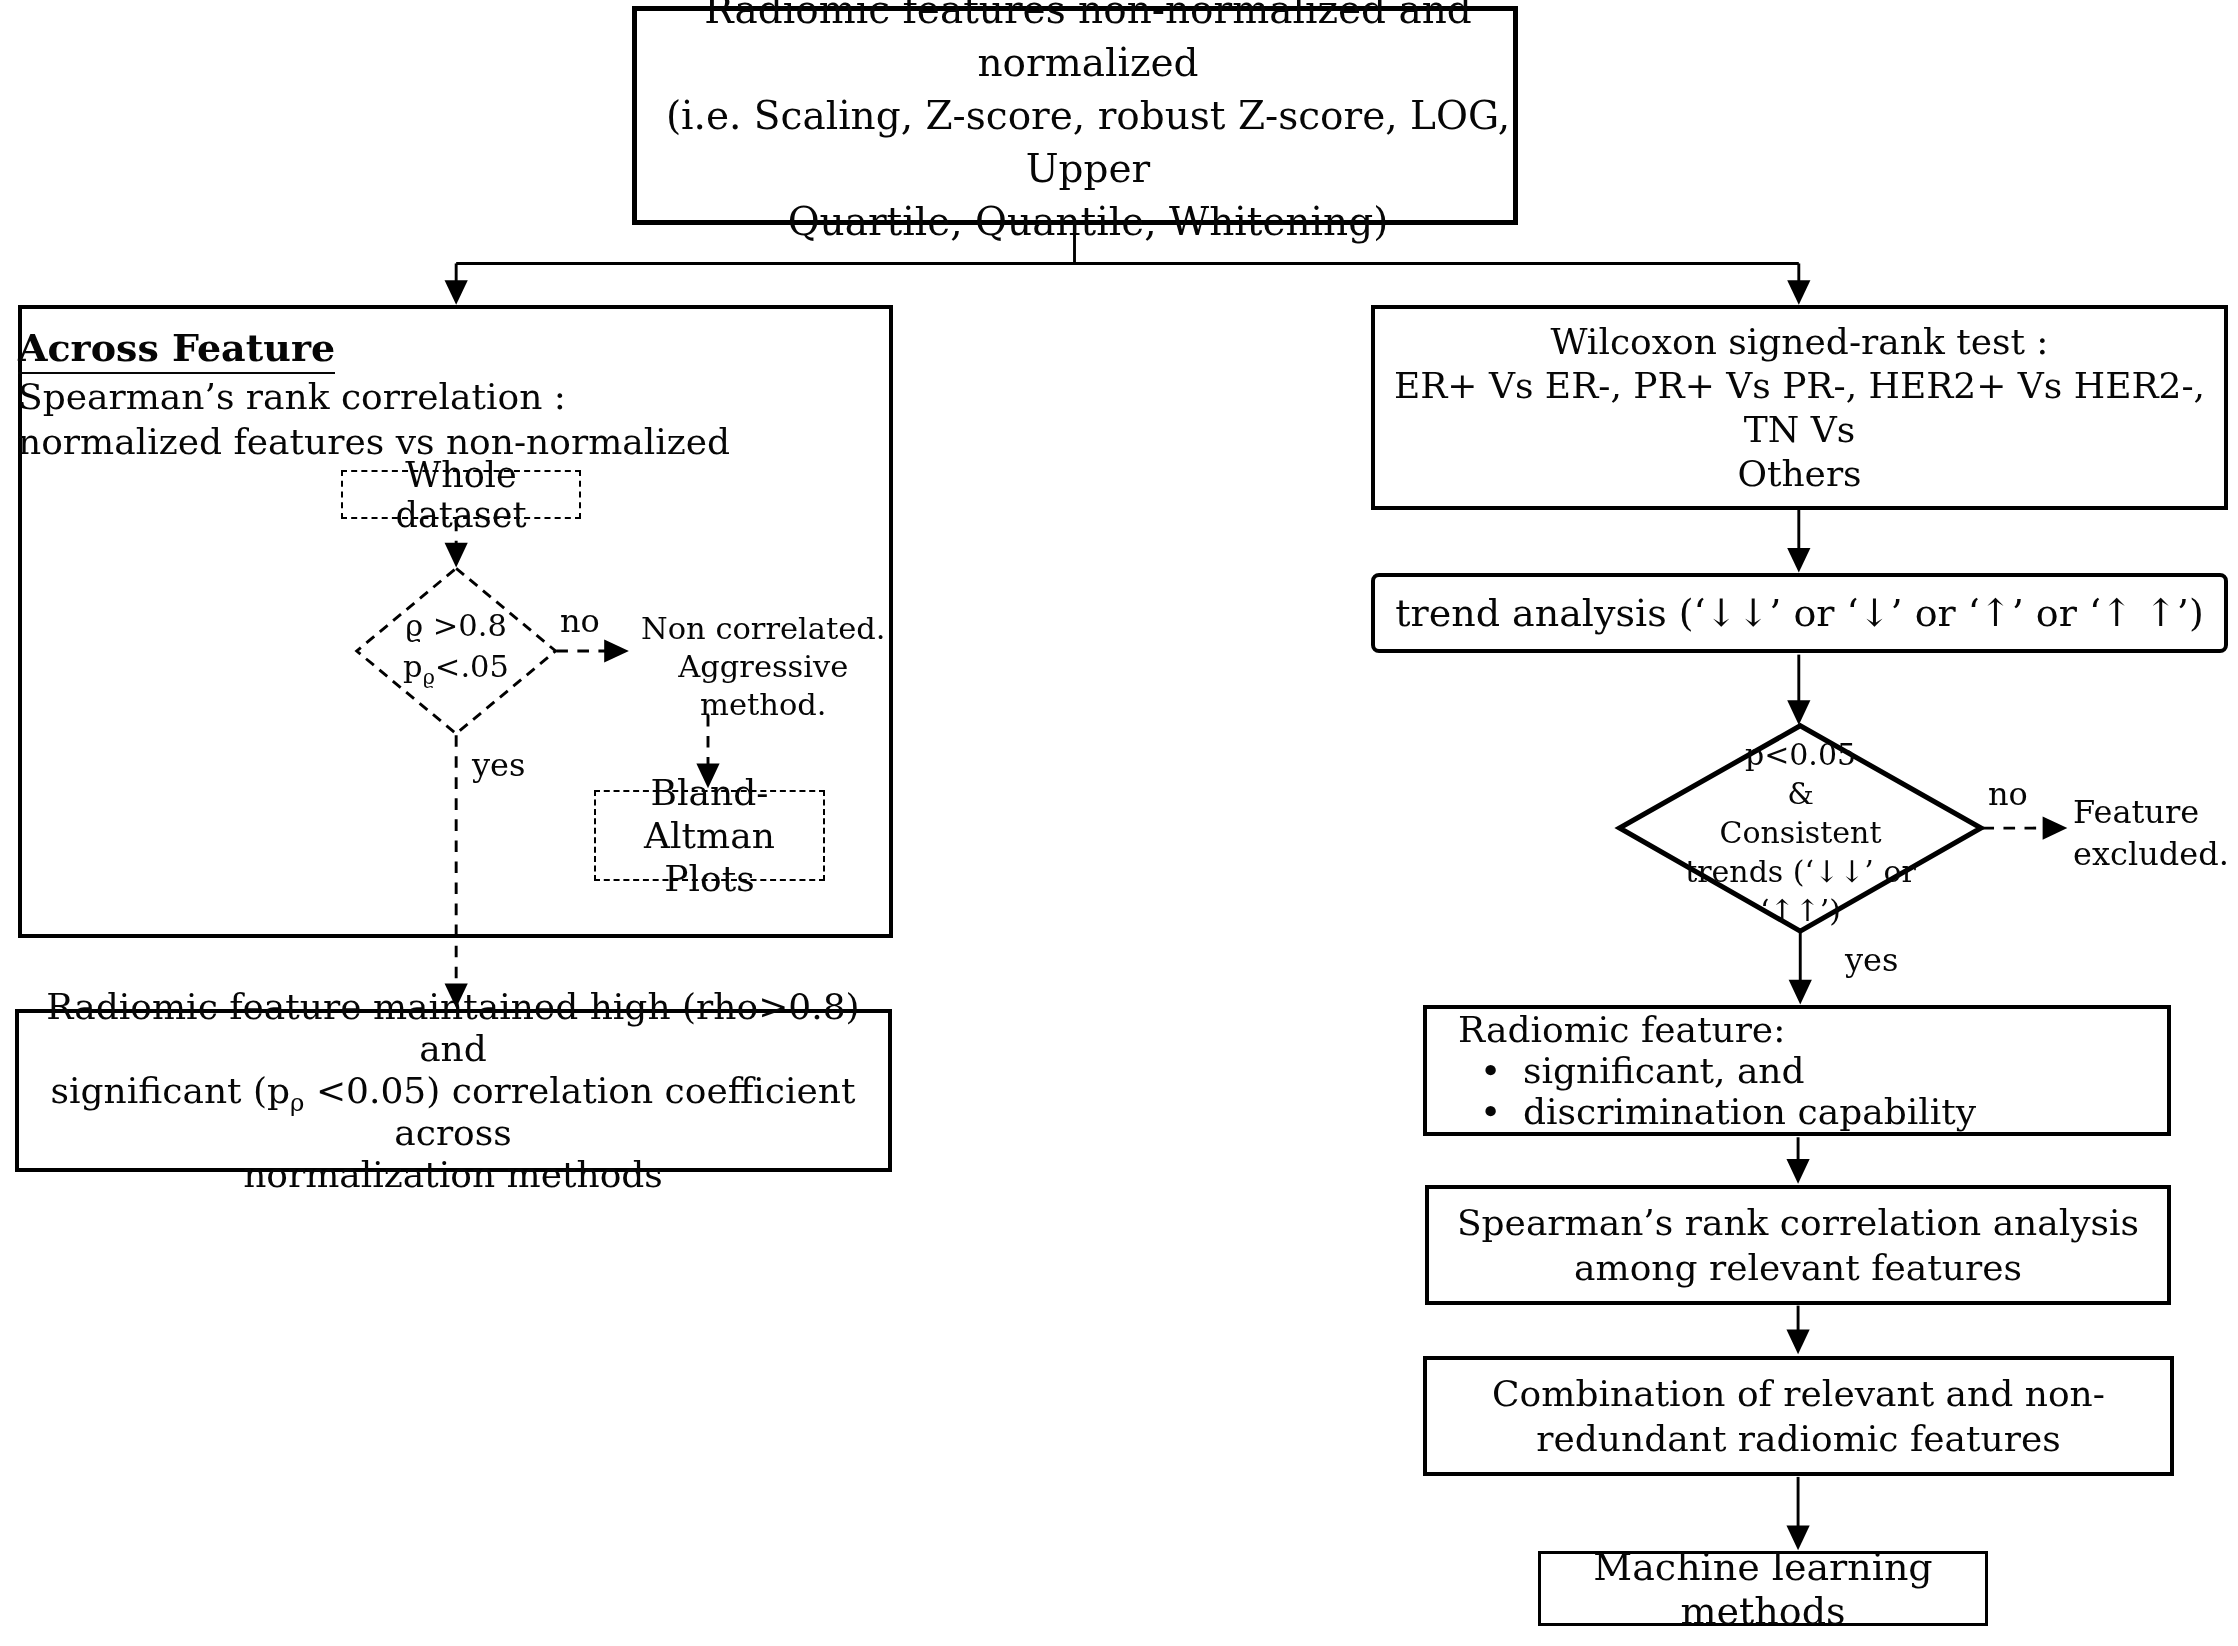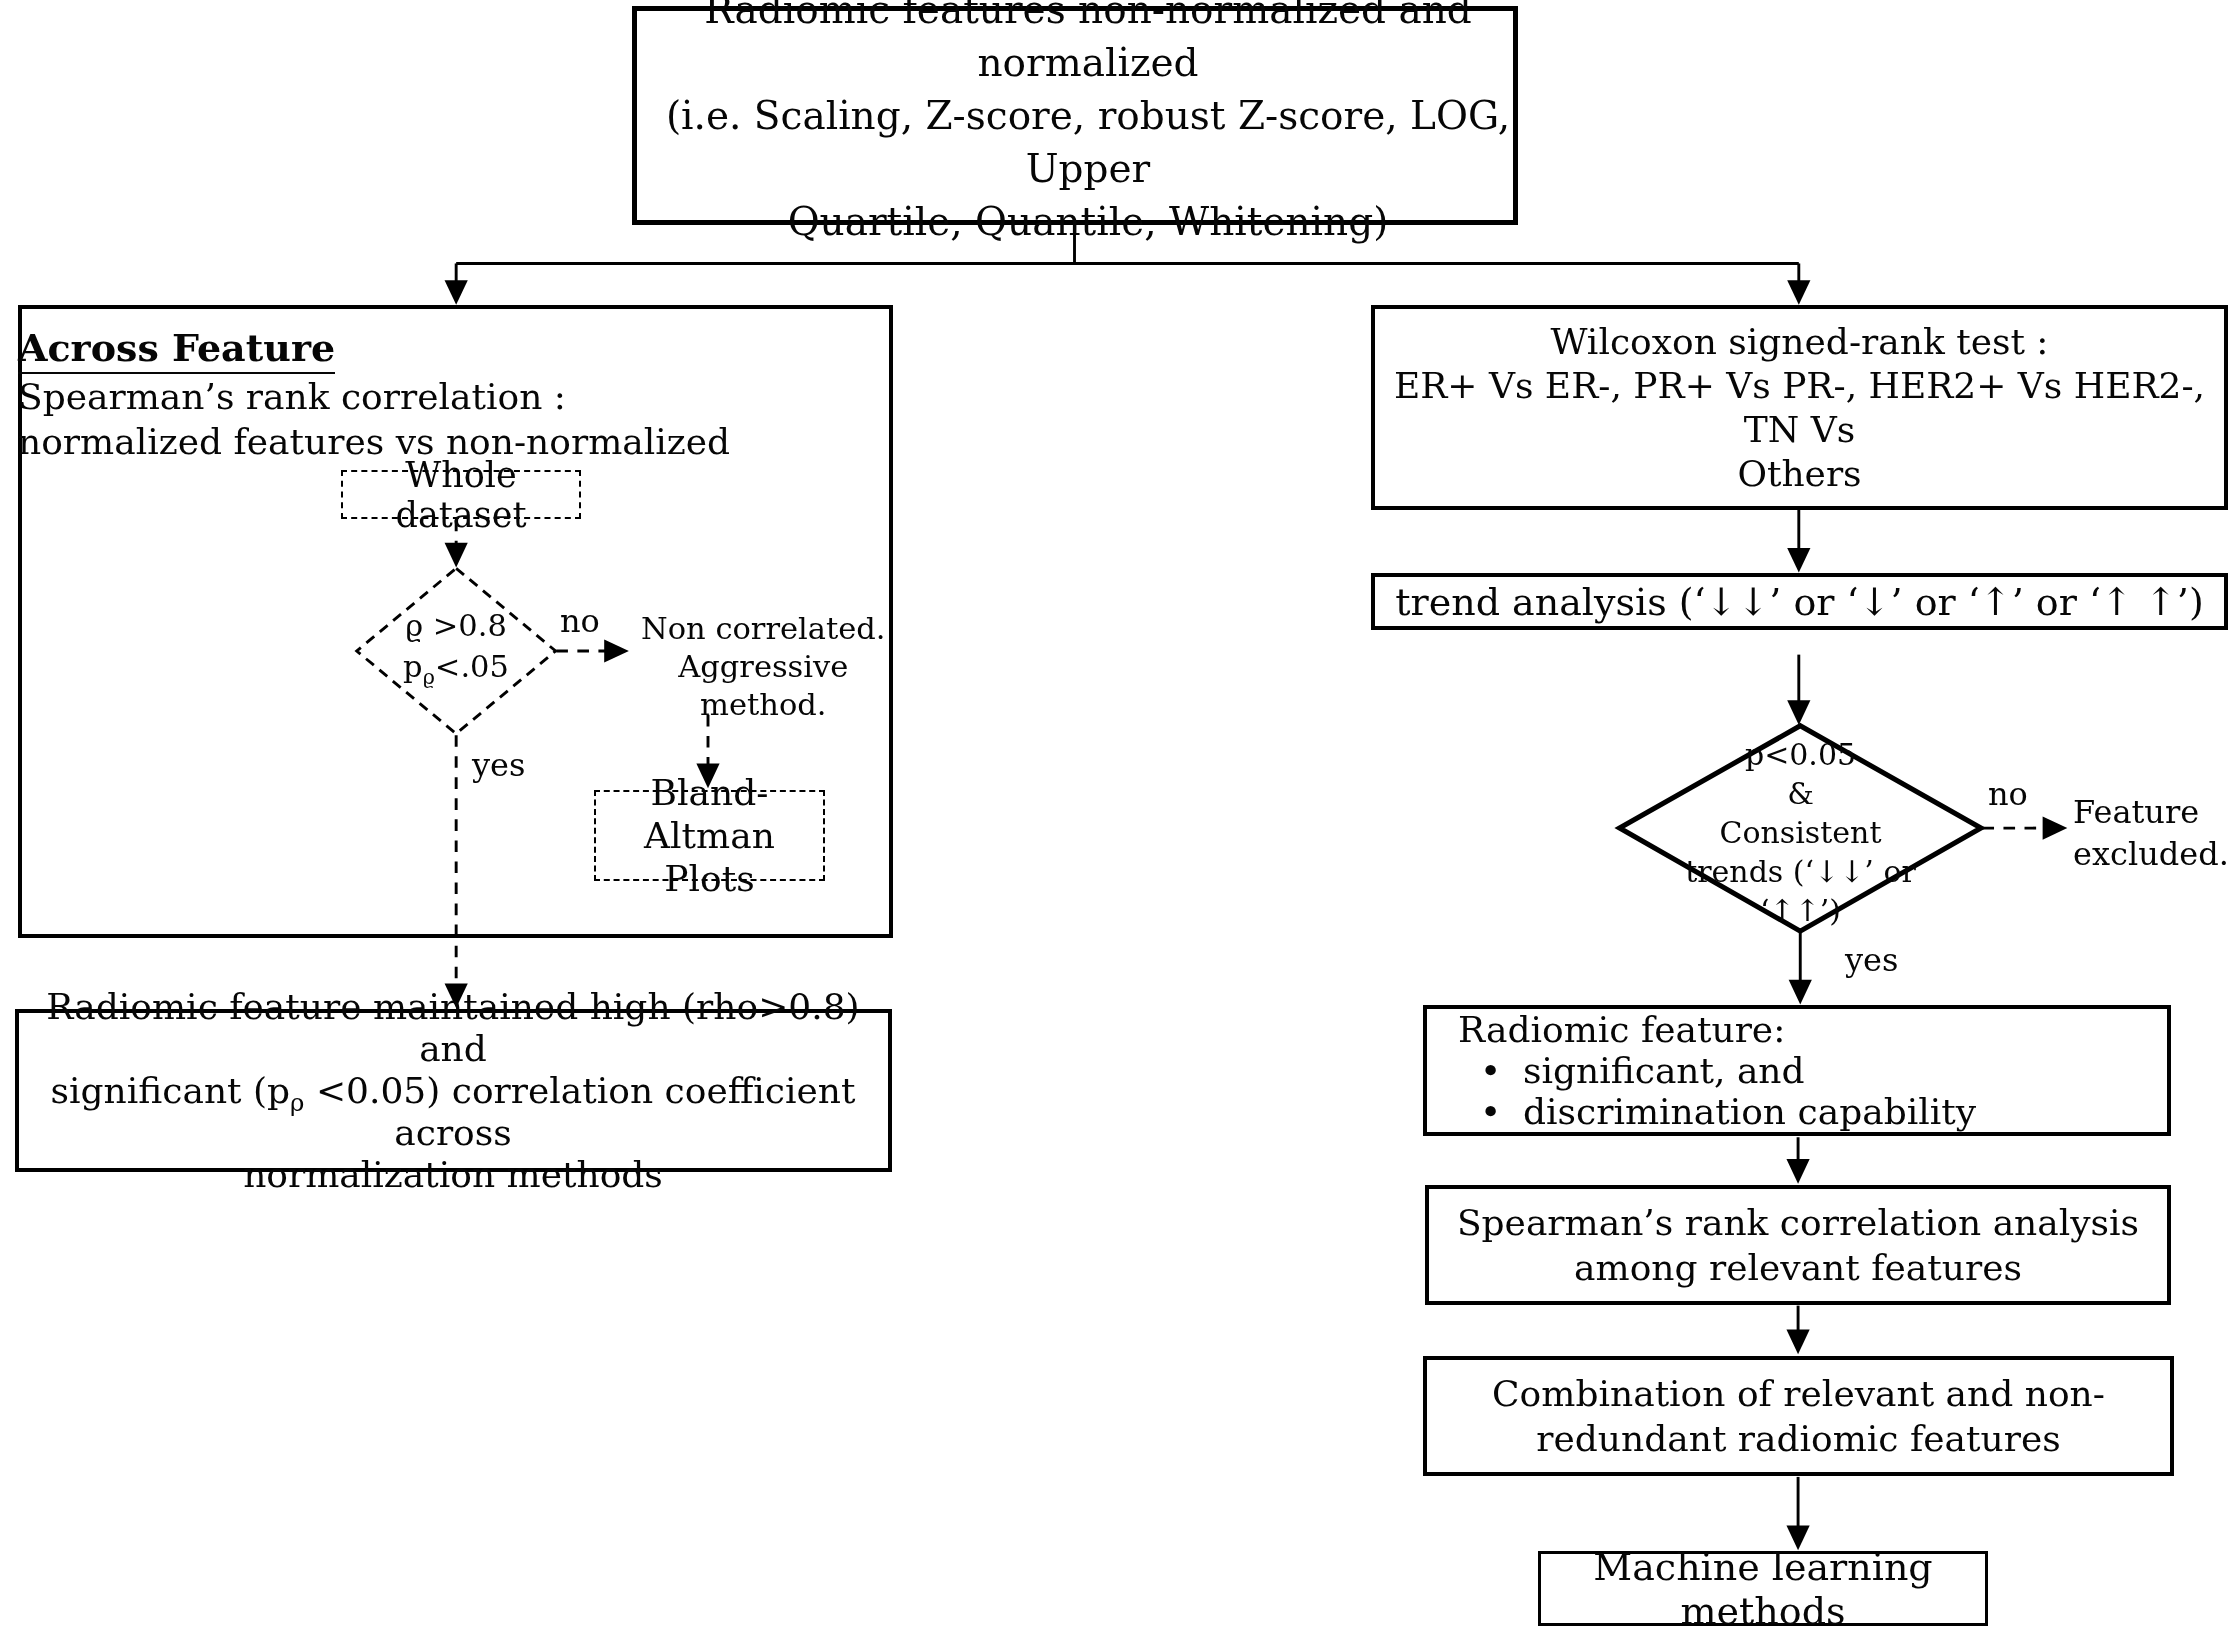--- a/index.html
+++ b/index.html
@@ -22,21 +22,21 @@
   .left-container{left:18px;top:305px;width:875px;height:633px;}
   .left-header{left:18px;top:325px;width:875px;font-size:36px;line-height:45px;}
   .left-header .t{font-size:38px;}
   .whole-dataset{left:341px;top:470px;width:240px;height:49px;font-size:35px;}
   .ld-text{left:358px;top:605px;width:196px;font-size:30.5px;line-height:41px;text-align:center;position:absolute;}
   .noncorr{left:641px;top:610px;font-size:30.5px;line-height:38px;text-align:center;position:absolute;}
   .bland{left:594px;top:790px;width:231px;height:91px;font-size:36px;line-height:43px;}
   .result-box{left:14.5px;top:1009px;width:877px;height:163px;font-size:36px;line-height:42px;}
   .right-container{left:1371px;top:305px;width:857px;height:205px;font-size:36px;line-height:44px;}
   .right-container .t{font-size:38px;}
-  .trend-box{left:1371px;top:573px;width:857px;height:57px;font-size:38px;}
+  .trend-box{left:1371px;top:573px;width:857px;height:80px;font-size:38px;border-radius:8px;}
   .rd-text{left:1659px;top:735px;width:283px;font-size:30px;line-height:39px;text-align:center;position:absolute;}
   .excluded{left:2073px;top:791px;font-size:32px;line-height:42px;text-align:left;position:absolute;}
   .feature-box{left:1423px;top:1005px;width:748px;height:131px;font-size:36px;line-height:41px;
                align-items:flex-start;text-align:left;padding-left:31px;}
   .spearman-box{left:1425px;top:1185px;width:746px;height:120px;font-size:36px;line-height:45px;}
   .combo-box{left:1423px;top:1356px;width:751px;height:120px;font-size:36px;line-height:45px;}
   .ml-box{left:1538px;top:1551px;width:450px;height:75px;border-width:3.6px;font-size:38px;}
   .small-lbl{font-size:32px;}
 </style>
 </head>

